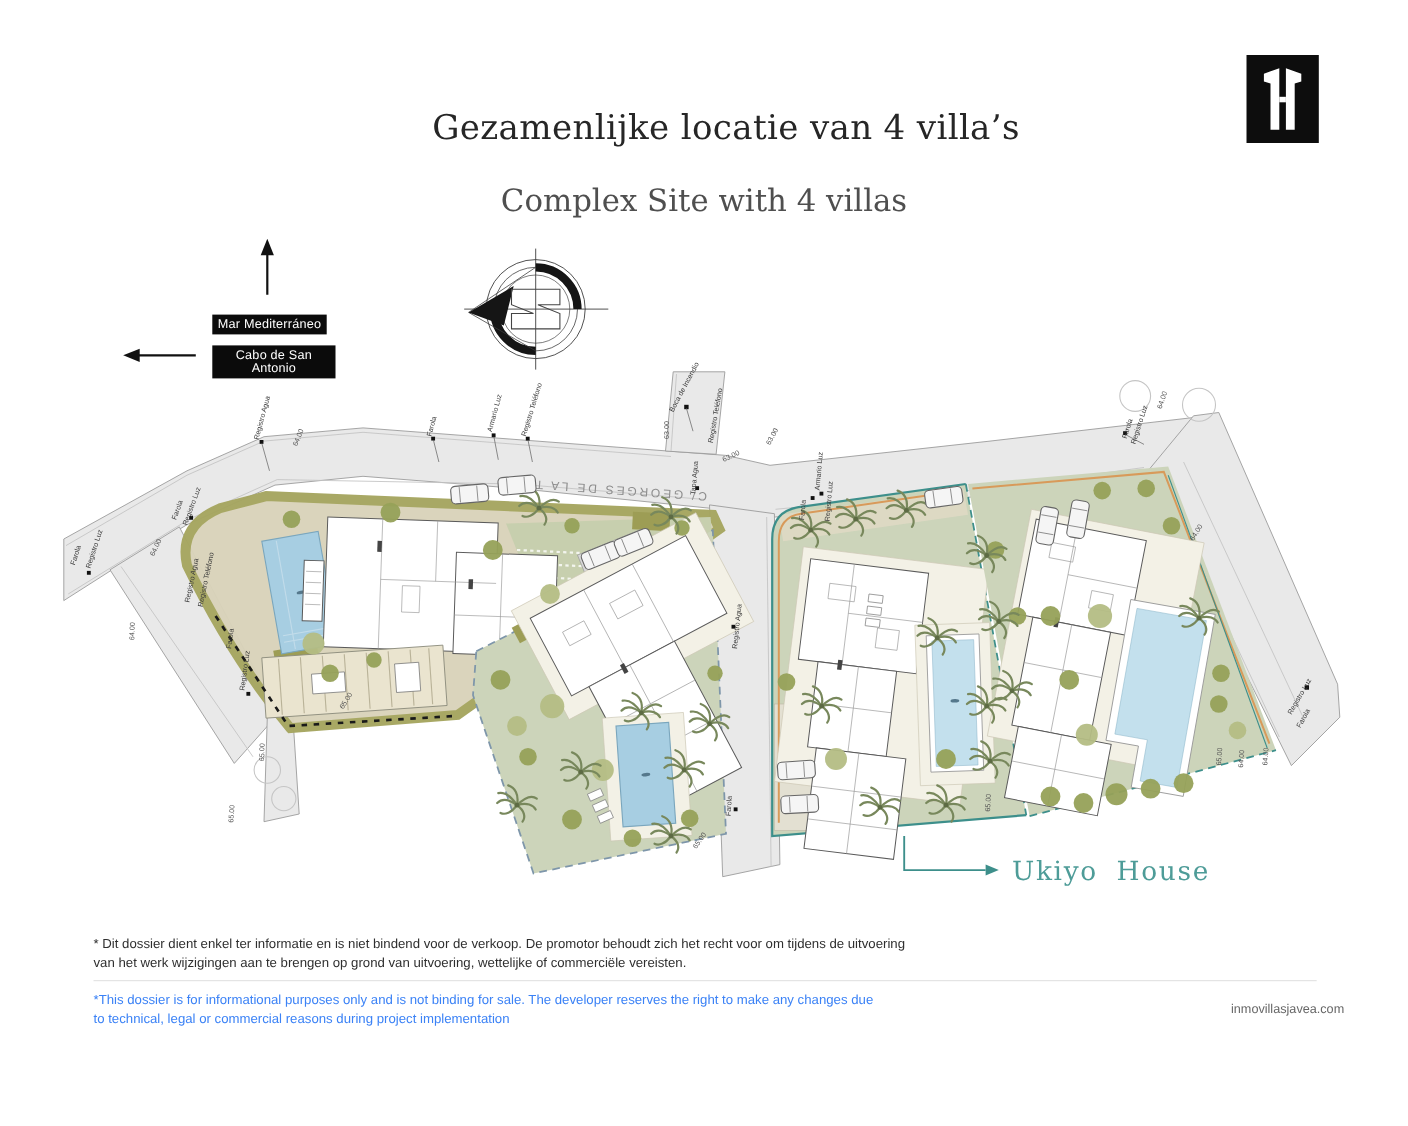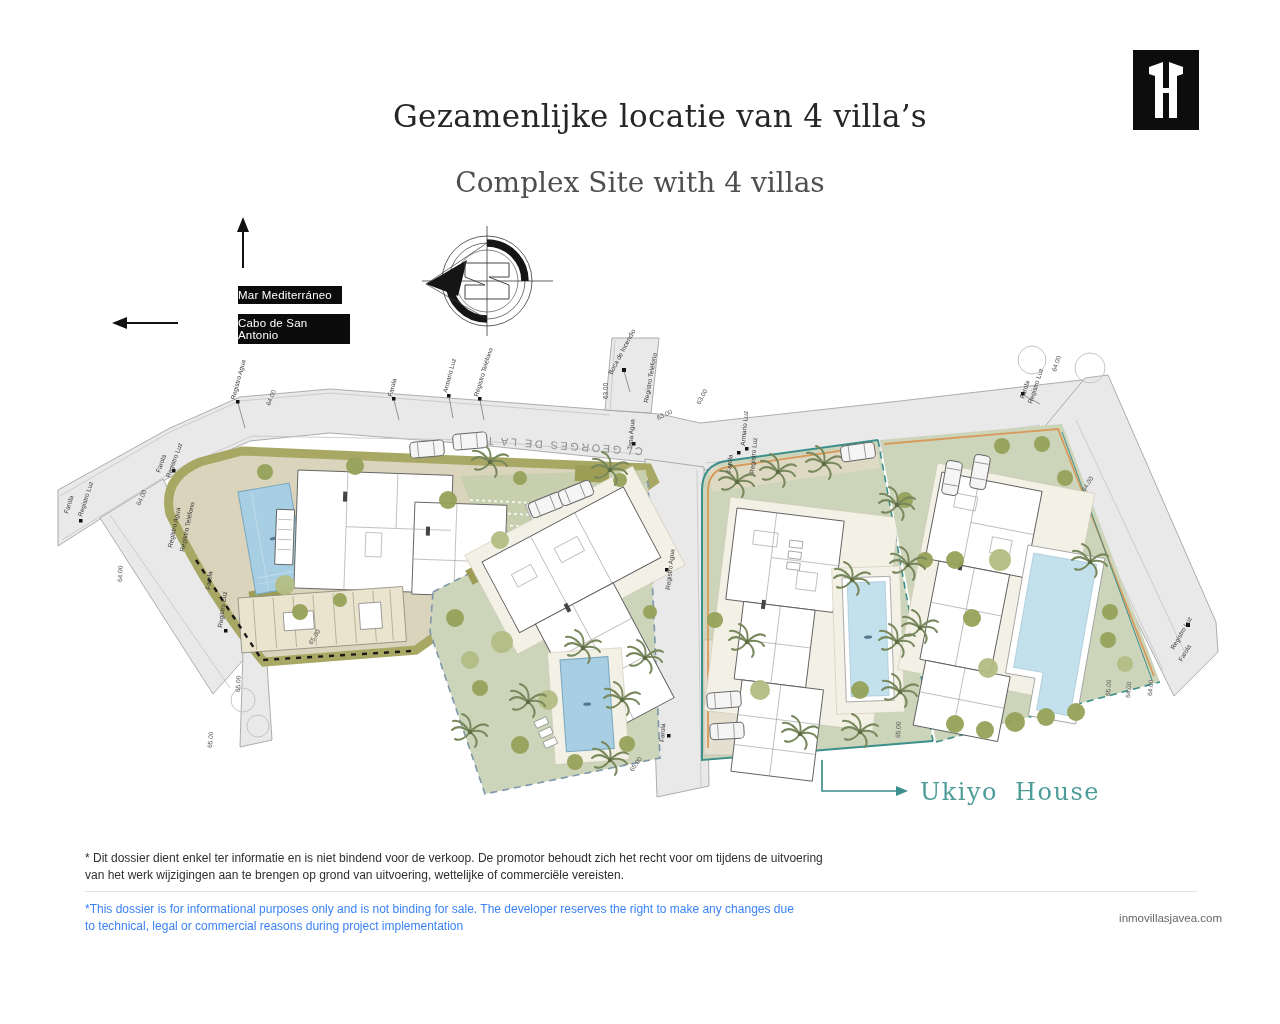--- a/index.html
+++ b/index.html
@@ -3,21 +3,21 @@
 <meta charset="utf-8">
 <style>
   html,body{margin:0;padding:0;}
   body{width:1280px;height:1024px;position:relative;background:#fff;
        font-family:"Liberation Sans",sans-serif;overflow:hidden;}
   .title-nl{position:absolute;top:98px;left:0;width:1280px;text-align:center;
        font-family:"DejaVu Serif",serif;font-size:31px;color:#262626;letter-spacing:.3px;padding-left:20px;}
   .title-en{position:absolute;top:144px;left:0;width:1280px;text-align:center;
        font-family:"DejaVu Serif",serif;font-size:28px;color:#4f4f4f;margin-top:22px;}
   .badge{position:absolute;background:#0b0b0b;color:#fff;font-size:11.5px;
-       padding:3px 0;letter-spacing:.2px;margin-left:45px;}
+       text-align:center;padding:3px 0;letter-spacing:.2px;}
   #badge-sea{left:193px;top:286px;width:104px;}
   #badge-cape{left:193px;top:314px;width:112px;}
   #orient-svg{position:absolute;left:100px;top:210px;}
   #compass-svg{position:absolute;left:408px;top:212px;}
   #logo-svg{position:absolute;left:1133px;top:50px;}
   #plan-svg{position:absolute;left:0;top:325px;}
   .disc{position:absolute;left:85px;font-size:12px;color:#2f2f2f;line-height:1.45;}
   #disc-en{color:#3b82f6;}
   .divider{position:absolute;left:85px;top:891px;width:1112px;border-top:1px solid #e2e2e2;}
   .website{position:absolute;right:58px;top:912px;font-size:11.5px;color:#666;padding-left:24px;}

